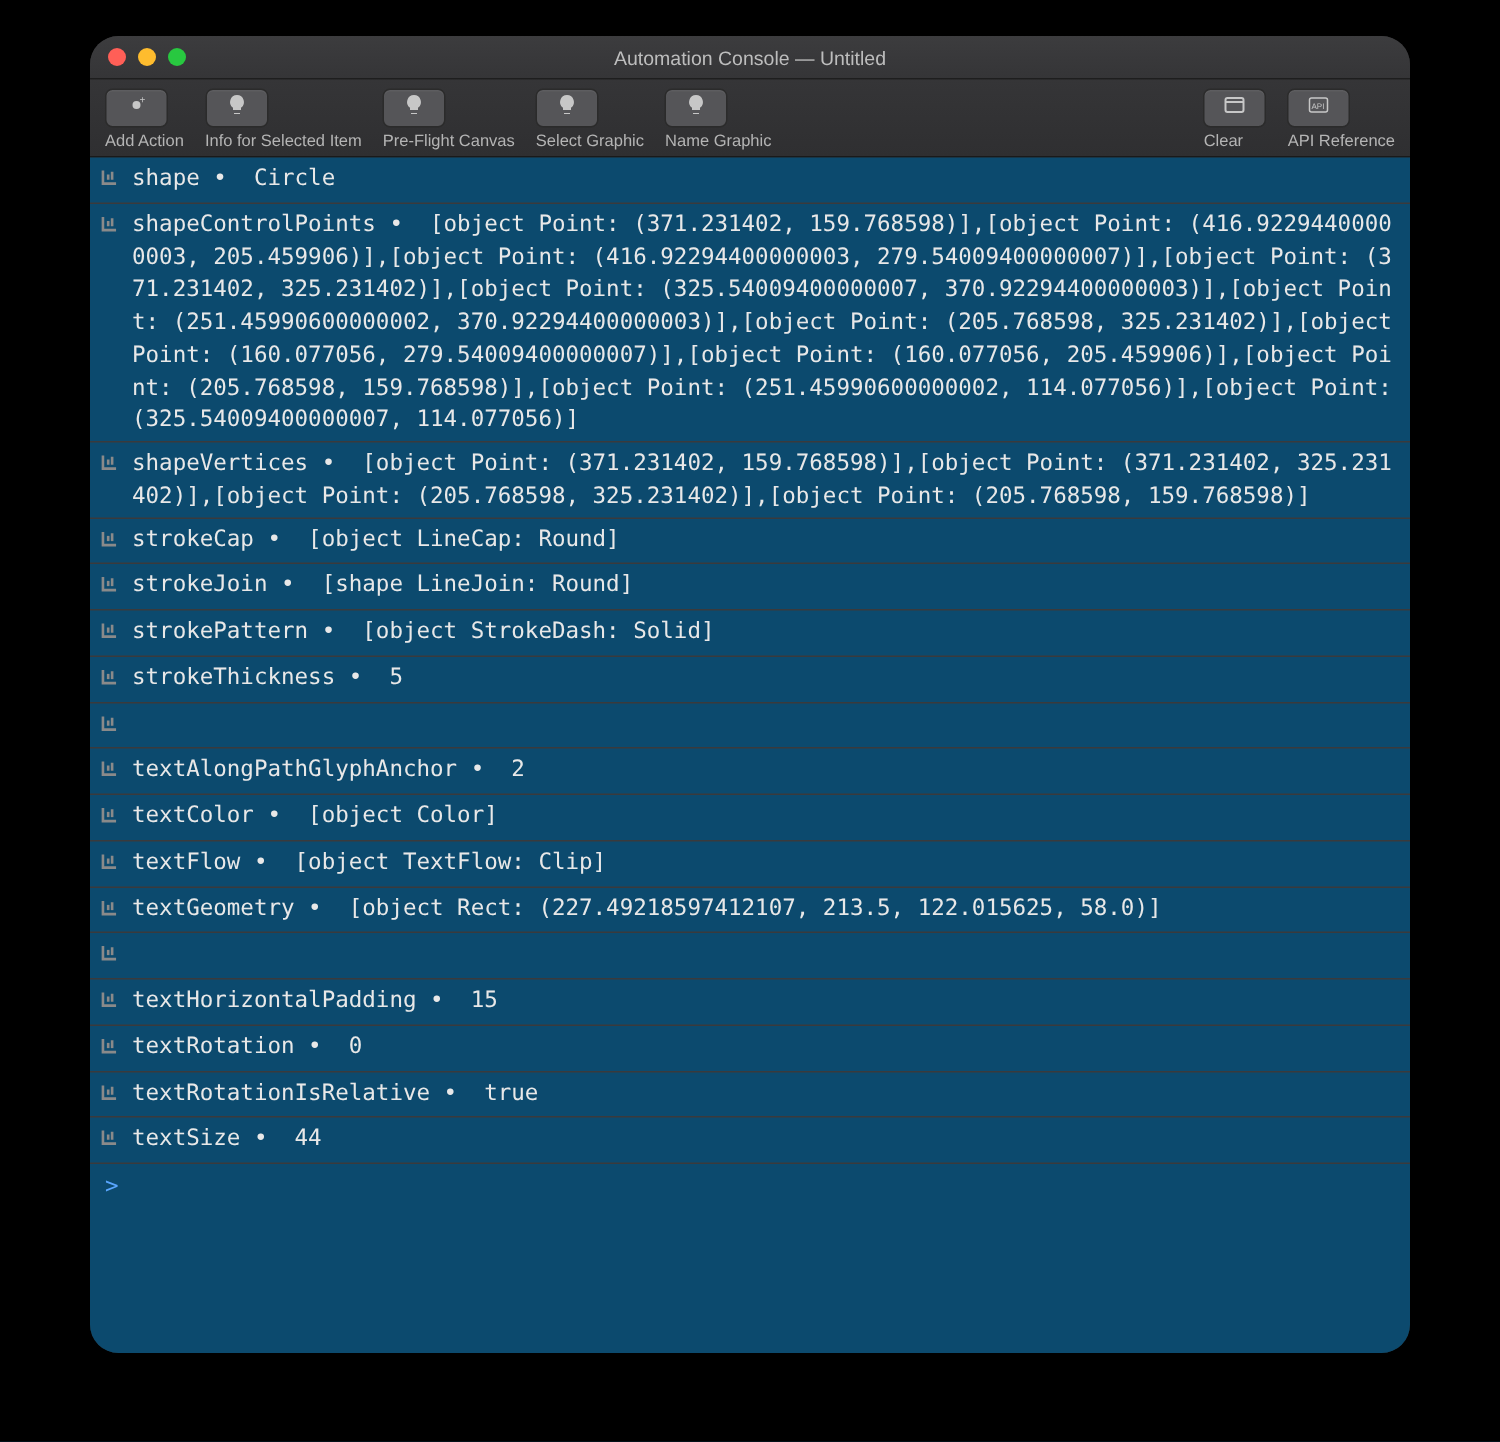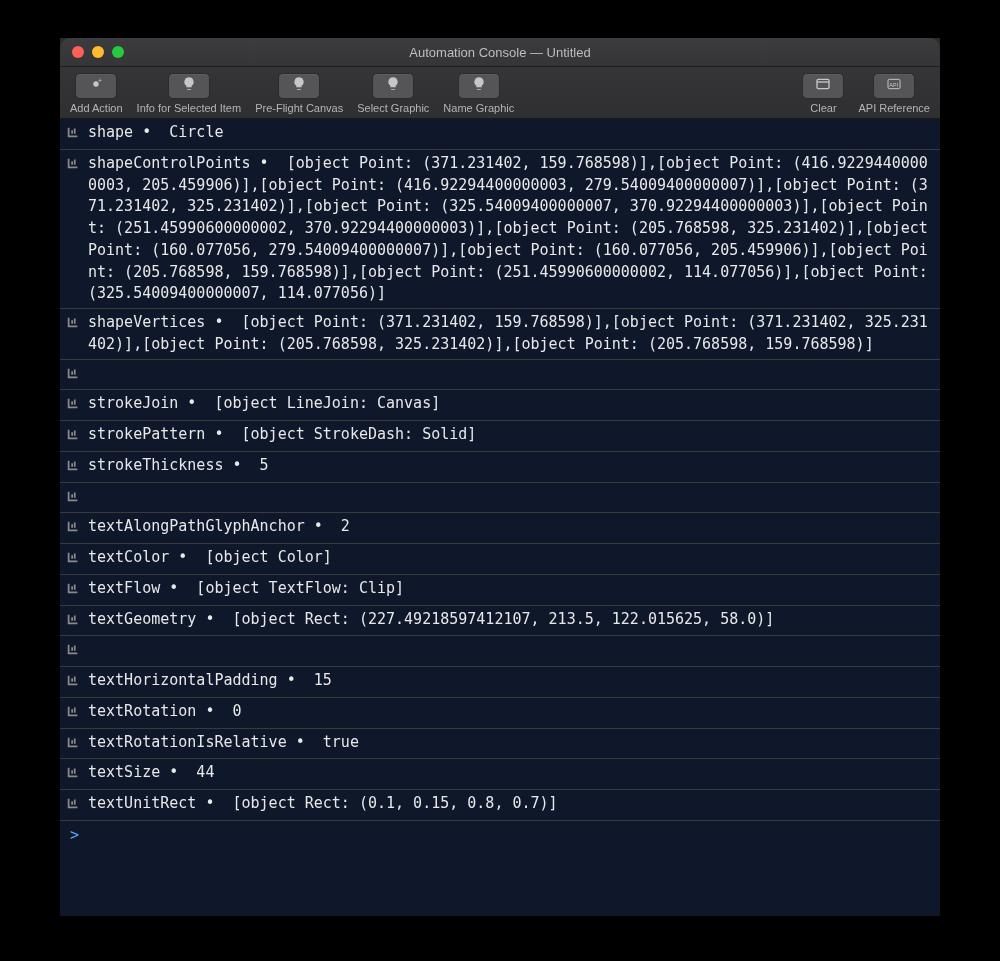--- a/index.html
+++ b/index.html
@@ -1,31 +1,31 @@
 <!DOCTYPE html>
 <html><head>
 <meta charset="utf-8">
 <style>
   html,body{margin:0;padding:0;background:#000;width:1000px;height:961px;overflow:hidden;font-family:-apple-system,BlinkMacSystemFont,"Helvetica Neue",Arial,sans-serif;}
-  .window{position:absolute;left:60px;top:38px;width:880px;height:878px;background:#2a2a2c;border-radius:0;box-shadow:0 20px 60px rgba(0,0,0,.6);display:flex;flex-direction:column;overflow:hidden;}
+  .window{position:absolute;left:60px;top:24px;width:880px;height:878px;background:#2a2a2c;border-radius:19px;box-shadow:0 20px 60px rgba(0,0,0,.6);display:flex;flex-direction:column;overflow:hidden;}
   .titlebar{height:28px;background:linear-gradient(#3c3c3e,#353537);display:flex;align-items:center;position:relative;border-top-left-radius:10px;border-top-right-radius:10px;border-bottom:1px solid #1e1e1e;}
   .traffic{display:flex;gap:8px;margin-left:12px;}
   .dot{width:12px;height:12px;border-radius:50%;}
   .dot.red{background:#ff5f57;}
   .dot.yel{background:#febc2e;}
   .dot.grn{background:#28c840;}
   .title{position:absolute;left:0;right:0;text-align:center;font-size:13px;color:#bdbdbd;pointer-events:none;}
   .toolbar{background:linear-gradient(#353537,#2f2f31);padding:6px 10px 4px 10px;display:flex;align-items:flex-start;border-bottom:1px solid #1a1a1a;}
   .tgroup{display:flex;gap:14px;}
-  .tbtn-wrap{display:flex;flex-direction:column;align-items:center;gap:3px;}
+  .tbtn-wrap{display:flex;flex-direction:column;align-items:flex-start;gap:3px;}
   .tbtn{width:40px;height:24px;background:#555558;border:1px solid #2b2b2b;border-radius:5px;display:flex;align-items:center;justify-content:center;box-shadow:inset 0 1px 0 rgba(255,255,255,.05);}
   .tbtn svg{width:16px;height:16px;fill:#c7c7c7;}
   .tbtn-label{font-size:11px;color:#b4b4b4;white-space:nowrap;}
   .spacer{flex:1;}
-  .console{flex:1;overflow:auto;background:#0f172a;font-family:"SF Mono",Menlo,Consolas,monospace;font-size:15px;line-height:1.45;color:#e8e8e8;}
+  .console{flex:1;overflow:auto;background:#0c4a6e;font-family:"SF Mono",Menlo,Consolas,monospace;font-size:15px;line-height:1.45;color:#e8e8e8;}
   .row{display:flex;align-items:flex-start;border-bottom:1px solid #3a3a3c;padding:3px 8px 3px 6px;}
   .row-icon{flex:0 0 18px;margin-top:2px;}
   .row-icon svg{width:14px;height:14px;stroke:#8a8a8a;fill:none;stroke-width:2;}
   .row-text{flex:1;white-space:pre-wrap;word-break:break-all;padding-left:4px;}
   .prompt-row{display:flex;align-items:flex-start;padding:4px 8px 4px 10px;}
   .prompt{color:#5aa6ff;font-family:"SF Mono",Menlo,Consolas,monospace;font-size:15px;}
   .prompt-input{flex:1;background:transparent;border:none;outline:none;color:#e8e8e8;font-family:inherit;font-size:15px;margin-left:6px;}
 </style>
 </head>
 <body>
@@ -133,28 +133,29 @@
             <polyline points="10,4 10,10"></polyline>
           </svg></div>
         <div class="row-text">shapeVertices •  [object Point: (371.231402, 159.768598)],[object Point: (371.231402, 325.231402)],[object Point: (205.768598, 325.231402)],[object Point: (205.768598, 159.768598)]</div>
       </div>
       <div class="row">
         <div class="row-icon"><svg viewBox="0 0 16 16">
             <polyline points="3,3 3,13 13,13"></polyline>
             <polyline points="7,6 7,10"></polyline>
             <polyline points="10,4 10,10"></polyline>
           </svg></div>
-      </div>
-      <div class="row">
-        <div class="row-icon"><svg viewBox="0 0 16 16">
-            <polyline points="3,3 3,13 13,13"></polyline>
-            <polyline points="7,6 7,10"></polyline>
-            <polyline points="10,4 10,10"></polyline>
-          </svg></div>
-        <div class="row-text">strokeJoin •  [object LineJoin: Canvas]</div>
+        <div class="row-text">strokeCap •  [object LineCap: Round]</div>
+      </div>
+      <div class="row">
+        <div class="row-icon"><svg viewBox="0 0 16 16">
+            <polyline points="3,3 3,13 13,13"></polyline>
+            <polyline points="7,6 7,10"></polyline>
+            <polyline points="10,4 10,10"></polyline>
+          </svg></div>
+        <div class="row-text">strokeJoin •  [shape LineJoin: Round]</div>
       </div>
       <div class="row">
         <div class="row-icon"><svg viewBox="0 0 16 16">
             <polyline points="3,3 3,13 13,13"></polyline>
             <polyline points="7,6 7,10"></polyline>
             <polyline points="10,4 10,10"></polyline>
           </svg></div>
         <div class="row-text">strokePattern •  [object StrokeDash: Solid]</div>
       </div>
       <div class="row">
@@ -235,28 +236,20 @@
           </svg></div>
         <div class="row-text">textRotationIsRelative •  true</div>
       </div>
       <div class="row">
         <div class="row-icon"><svg viewBox="0 0 16 16">
             <polyline points="3,3 3,13 13,13"></polyline>
             <polyline points="7,6 7,10"></polyline>
             <polyline points="10,4 10,10"></polyline>
           </svg></div>
         <div class="row-text">textSize •  44</div>
-      </div>
-      <div class="row">
-        <div class="row-icon"><svg viewBox="0 0 16 16">
-            <polyline points="3,3 3,13 13,13"></polyline>
-            <polyline points="7,6 7,10"></polyline>
-            <polyline points="10,4 10,10"></polyline>
-          </svg></div>
-        <div class="row-text">textUnitRect •  [object Rect: (0.1, 0.15, 0.8, 0.7)]</div>
       </div>
       <div class="prompt-row">
         <span class="prompt">&gt;</span>
         <input class="prompt-input" style="">
       </div>
     </div>
 
 </div>
 
 </body></html>

